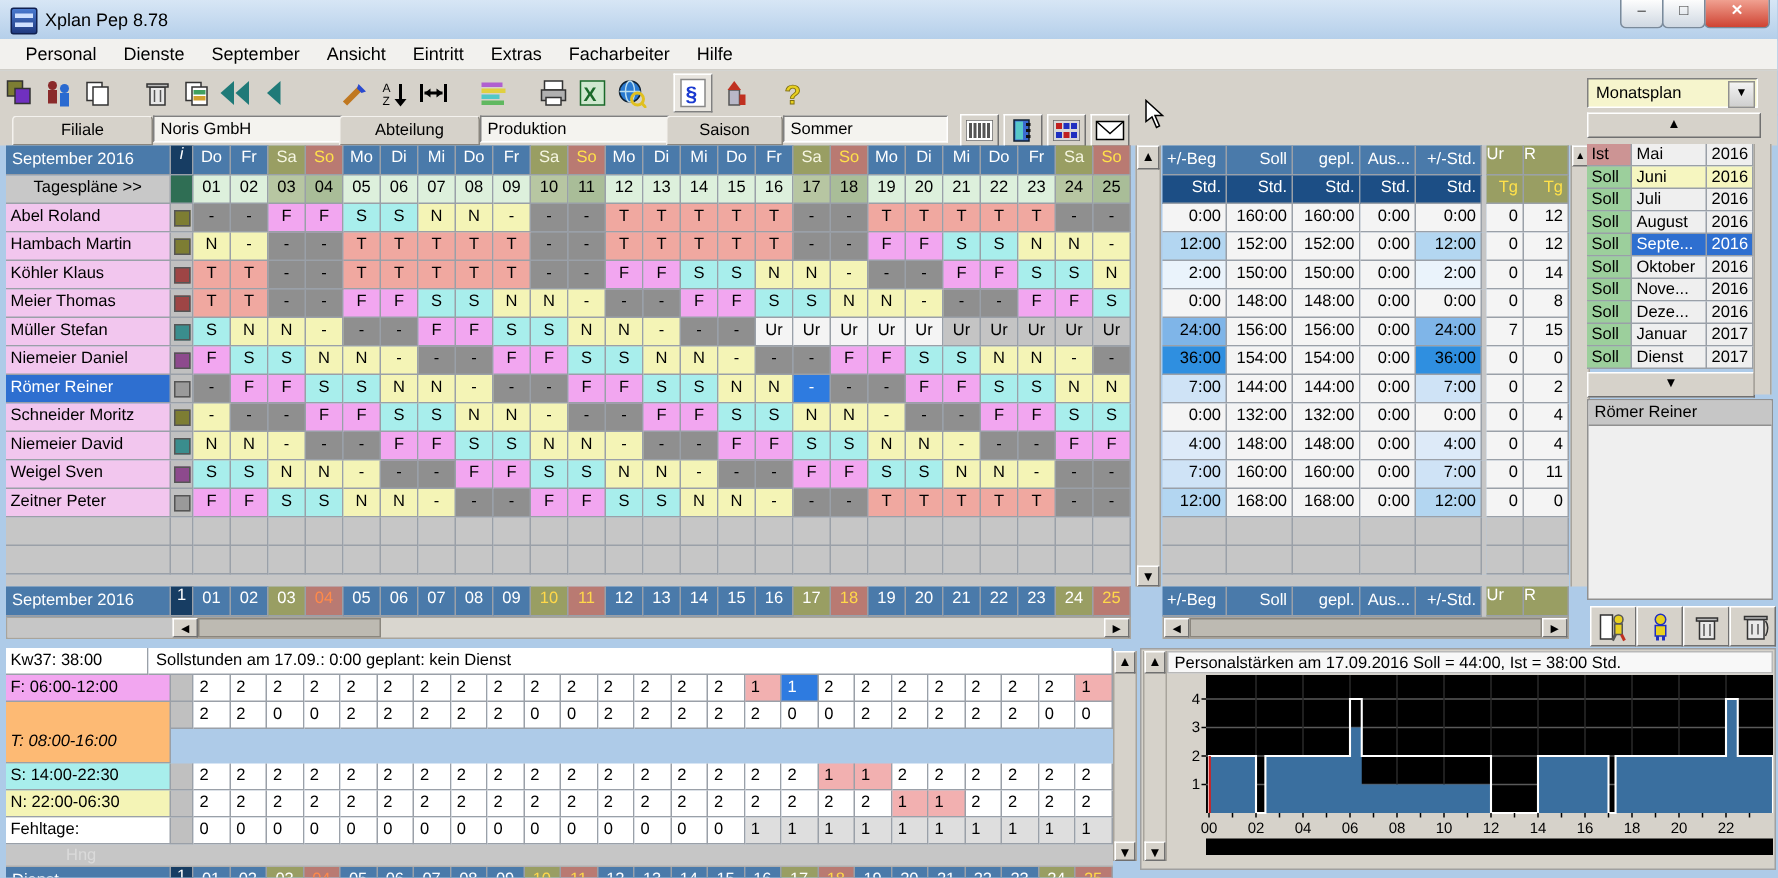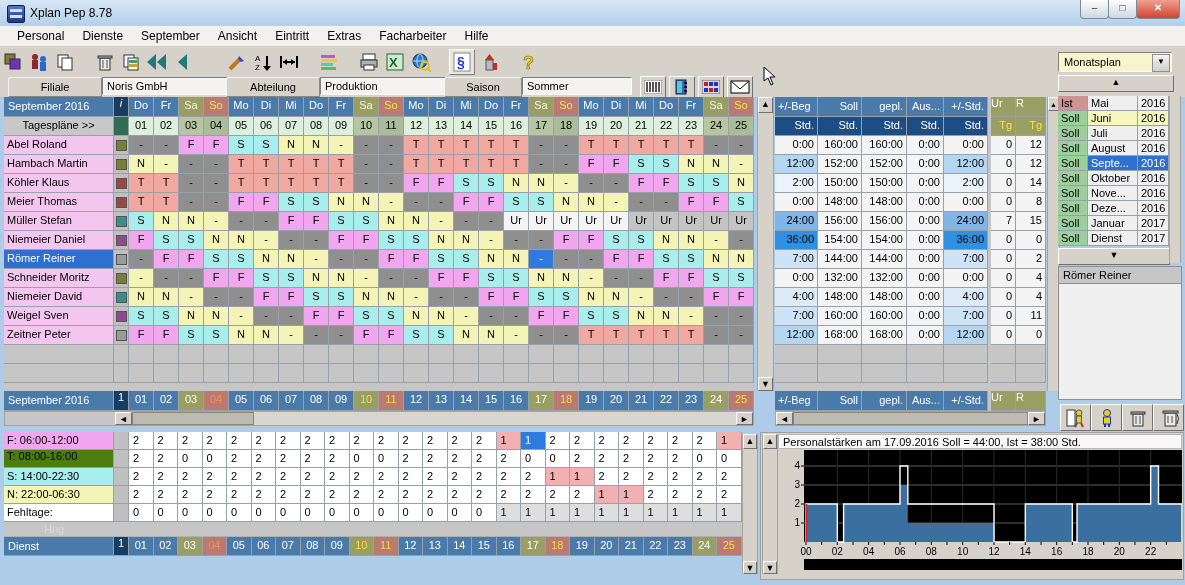--- a/index.html
+++ b/index.html
@@ -1049,20 +1049,24 @@
         <rect x="5" y="3" width="15" height="2" fill="#bbb" stroke="#333"></rect>
         <line x1="10" y1="8" x2="10" y2="15" stroke="#555"></line>
         <line x1="14" y1="8" x2="14" y2="15" stroke="#555"></line>
         <path d="M19 6 q3 4 0 10" fill="none" stroke="#333"></path>
       </svg>
     </div>
   </div>
 
 <div class="abs" id="bottomleft" style="left:4px;top:432px;">
     <div class="row">
+      <div class="cell " style="width: 95px; height: 18px; background: rgb(255, 255, 255); padding: 2px 3px;">Kw37: 38:00</div>
+      <div class="cell " style="width: 643px; height: 18px; background: rgb(255, 255, 255); padding: 2px 5px;">Sollstunden am 17.09.: 0:00  geplant:  kein Dienst</div>
+    </div>
+    <div class="row">
       <div class="cell " style="width: 110px; height: 18px; background: rgb(242, 166, 240); padding: 2px 3px;">F: 06:00-12:00</div>
       <div class="cell chipc" style="width: 15px; height: 18px;"></div>
       <div class="cell dayc cnt" style="width: 24.5px; height: 18px; text-align: left; padding-left: 4px;">2</div>
       <div class="cell dayc cnt" style="width: 24.5px; height: 18px; text-align: left; padding-left: 4px;">2</div>
       <div class="cell dayc cnt" style="width: 24.5px; height: 18px; text-align: left; padding-left: 4px;">2</div>
       <div class="cell dayc cnt" style="width: 24.5px; height: 18px; text-align: left; padding-left: 4px;">2</div>
       <div class="cell dayc cnt" style="width: 24.5px; height: 18px; text-align: left; padding-left: 4px;">2</div>
       <div class="cell dayc cnt" style="width: 24.5px; height: 18px; text-align: left; padding-left: 4px;">2</div>
       <div class="cell dayc cnt" style="width: 24.5px; height: 18px; text-align: left; padding-left: 4px;">2</div>
       <div class="cell dayc cnt" style="width: 24.5px; height: 18px; text-align: left; padding-left: 4px;">2</div>
@@ -1078,21 +1082,21 @@
       <div class="cell dayc cnt" style="width: 24.5px; height: 18px; text-align: left; padding-left: 4px;">2</div>
       <div class="cell dayc cnt" style="width: 24.5px; height: 18px; text-align: left; padding-left: 4px;">2</div>
       <div class="cell dayc cnt" style="width: 24.5px; height: 18px; text-align: left; padding-left: 4px;">2</div>
       <div class="cell dayc cnt" style="width: 24.5px; height: 18px; text-align: left; padding-left: 4px;">2</div>
       <div class="cell dayc cnt" style="width: 24.5px; height: 18px; text-align: left; padding-left: 4px;">2</div>
       <div class="cell dayc cnt" style="width: 24.5px; height: 18px; text-align: left; padding-left: 4px;">2</div>
       <div class="cell dayc cnt" style="width: 24.5px; height: 18px; text-align: left; padding-left: 4px;">2</div>
       <div class="cell dayc cntP" style="width: 24.5px; height: 18px; text-align: left; padding-left: 4px;">1</div>
     </div>
     <div class="row">
-      <div class="cell " style="width: 110px; height: 18px; background: #4d7c0f; padding: 0 3px;">T: 08:00-16:00</div>
+      <div class="cell " style="width: 110px; height: 18px; background: #fdba74; padding: 20px 3px; font-style: italic;">T: 08:00-16:00</div>
       <div class="cell chipc" style="width: 15px; height: 18px;"></div>
       <div class="cell dayc cnt" style="width: 24.5px; height: 18px; text-align: left; padding-left: 4px;">2</div>
       <div class="cell dayc cnt" style="width: 24.5px; height: 18px; text-align: left; padding-left: 4px;">2</div>
       <div class="cell dayc cnt" style="width: 24.5px; height: 18px; text-align: left; padding-left: 4px;">0</div>
       <div class="cell dayc cnt" style="width: 24.5px; height: 18px; text-align: left; padding-left: 4px;">0</div>
       <div class="cell dayc cnt" style="width: 24.5px; height: 18px; text-align: left; padding-left: 4px;">2</div>
       <div class="cell dayc cnt" style="width: 24.5px; height: 18px; text-align: left; padding-left: 4px;">2</div>
       <div class="cell dayc cnt" style="width: 24.5px; height: 18px; text-align: left; padding-left: 4px;">2</div>
       <div class="cell dayc cnt" style="width: 24.5px; height: 18px; text-align: left; padding-left: 4px;">2</div>
       <div class="cell dayc cnt" style="width: 24.5px; height: 18px; text-align: left; padding-left: 4px;">2</div>

